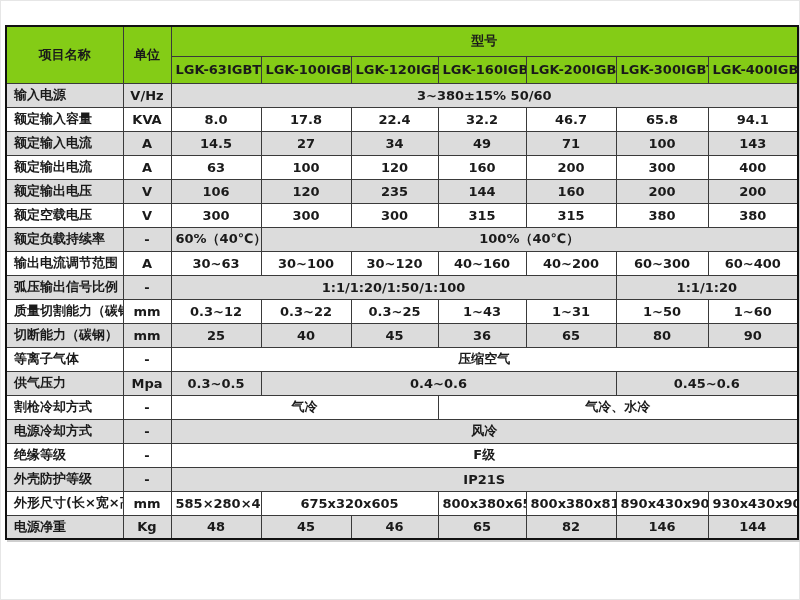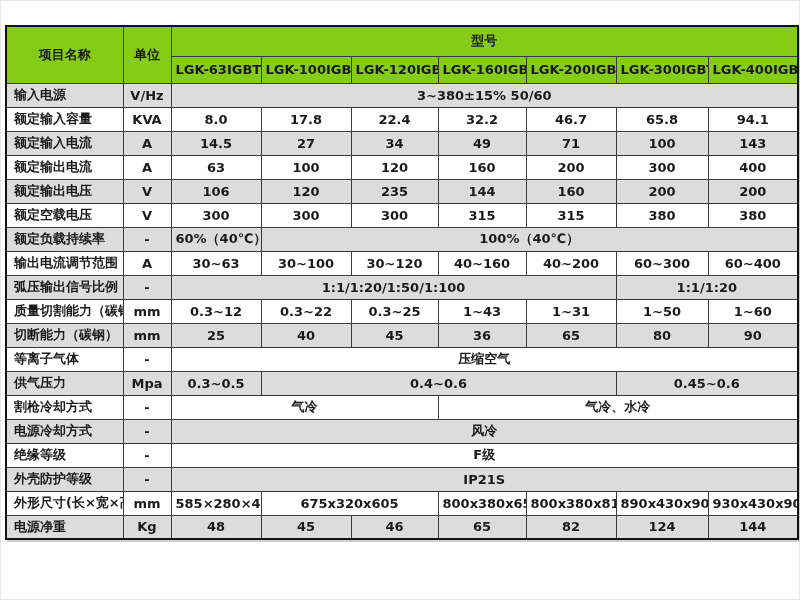--- a/index.html
+++ b/index.html
@@ -231,18 +231,18 @@
           <td>930x430x900</td>
         </tr>
         <tr class="g">
           <td class="lbl">电源净重</td>
           <td>Kg</td>
           <td>48</td>
           <td>45</td>
           <td>46</td>
           <td>65</td>
           <td>82</td>
-          <td>124</td>
+          <td>146</td>
           <td>144</td>
         </tr>
       </tbody>
   </table>
 </div>
 
 </body></html>

